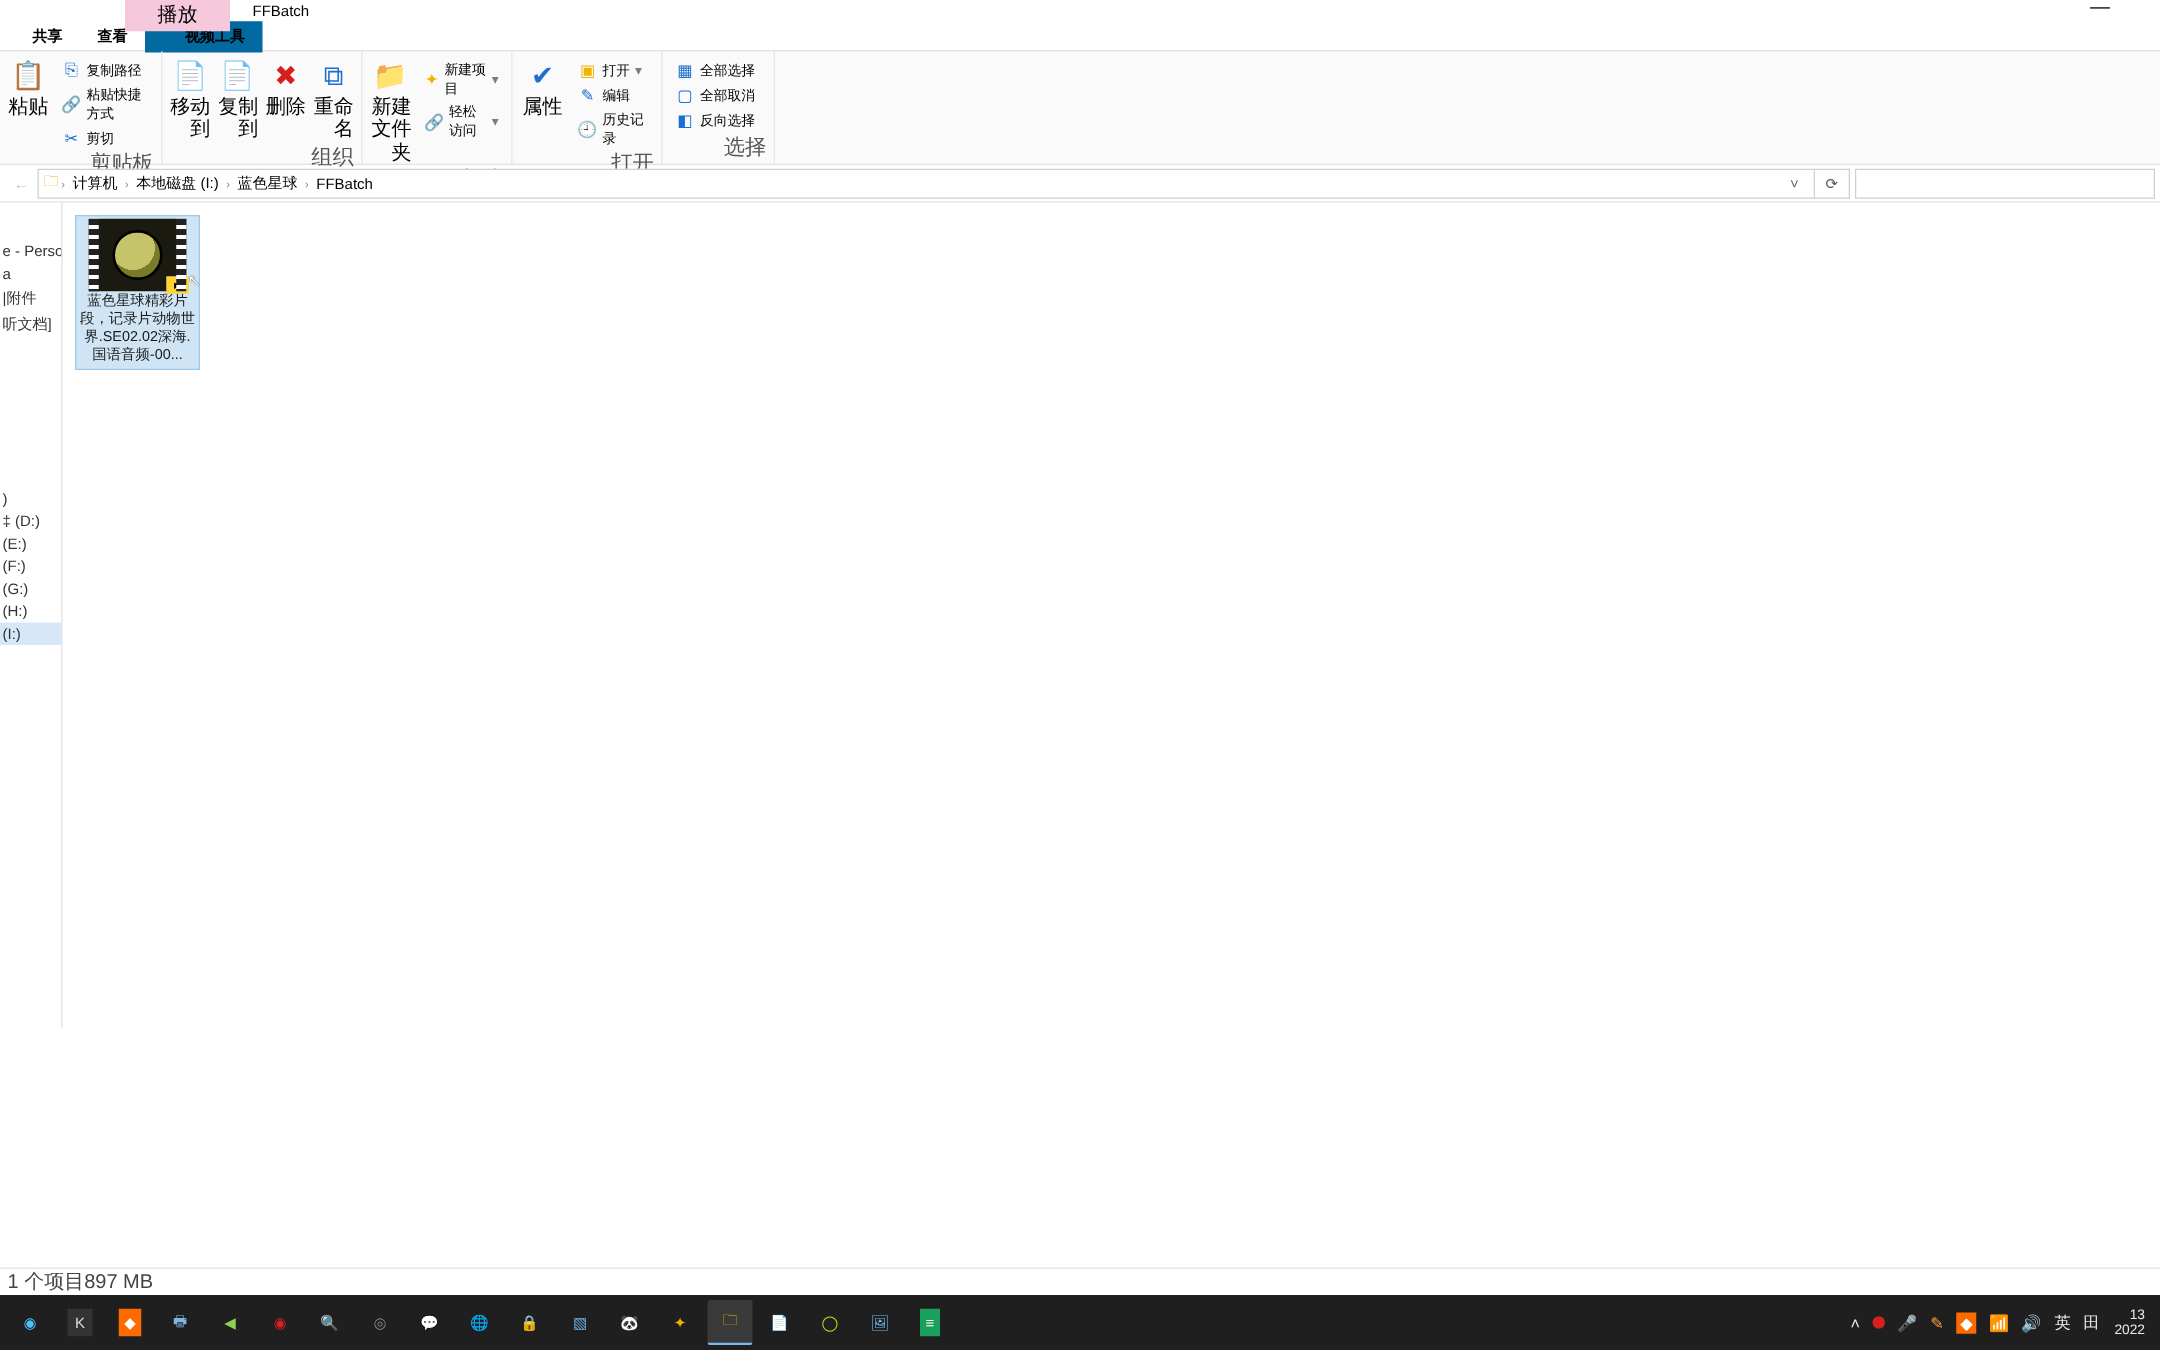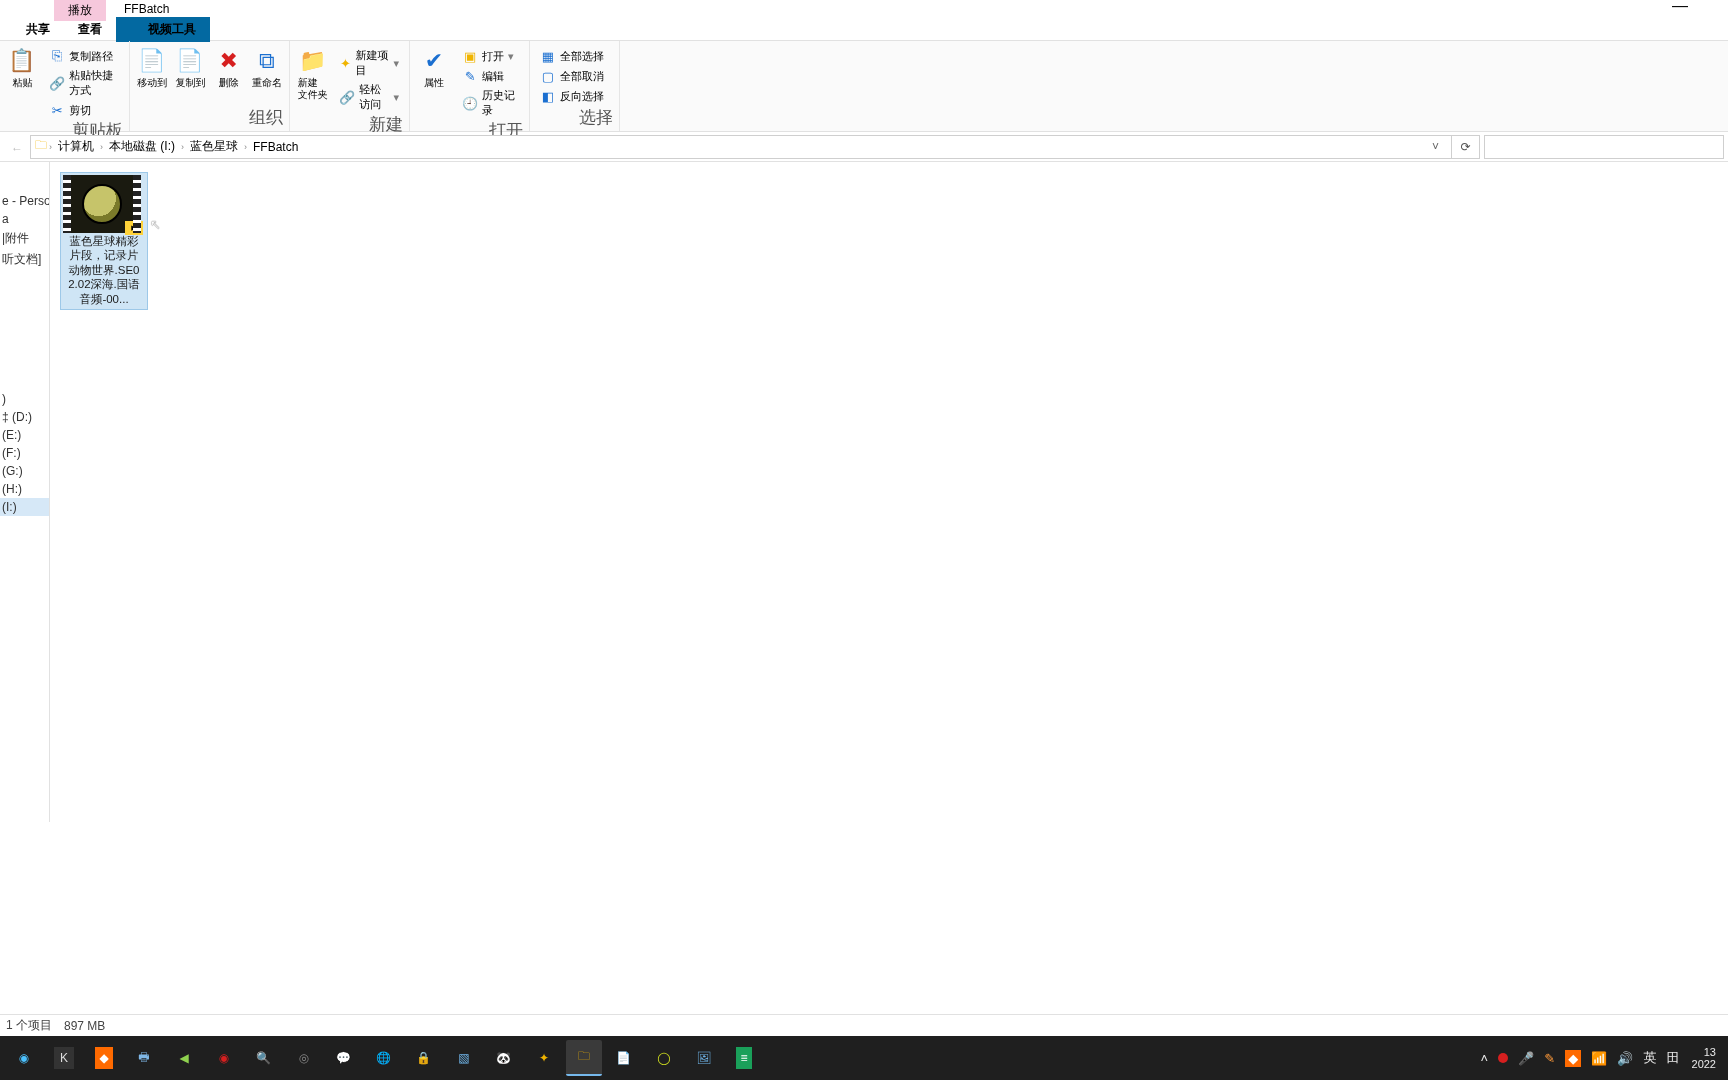--- a/index.html
+++ b/index.html
@@ -1,36 +1,36 @@
 <!DOCTYPE html>
 <html><head>
 <meta charset="utf-8">
 <style>
   * { margin: 0; padding: 0; box-sizing: border-box; font-family: "Microsoft YaHei", "Segoe UI", sans-serif; }
   body { background: #fff; width: 1728px; height: 1080px; overflow: hidden; font-size: 12px; position: relative; }
 
   
   .titlebar { height: 18px; display: flex; align-items: flex-start; position: relative; }
-  .titlebar .tab-contextual { background: #f6c8dc; padding: 2px 14px; font-size: 12px; margin-left: 54px; }
+  .titlebar .tab-contextual { background: #f6c8dc; padding: 2px 26px; font-size: 16px; margin-left: 100px; }
   .titlebar .wtitle { margin-left: 18px; font-size: 12px; padding-top: 2px; }
   .titlebar .min { position: absolute; right: 30px; top: 4px; width: 36px; height: 16px; text-align: center; font-size: 16px; line-height: 4px; }
 
   
   .tabs-row { height: 22px; display: flex; align-items: center; padding-left: 12px; gap: 0; }
   .tabs-row .tab { padding: 4px 14px; font-size: 12px; cursor: default; font-weight: bold; }
   .tabs-row .tab.contextual { background: #0369a1; padding-left: 32px; }
 
   
   .ribbon { height: 92px; border-top: 1px solid #e1e1e1; border-bottom: 1px solid #e1e1e1; background: #fafafa; display: flex; }
   .ribbon-group { border-right: 1px solid #e5e5e5; display: flex; flex-direction: column; padding: 2px 6px 0 6px; }
   .ribbon-group-body { display: flex; flex: 1; align-items: flex-start; gap: 6px; }
   .ribbon-group-label { text-align: right; font-size: 17px; color: #555; padding-bottom: 2px; }
   .big-btn { display: flex; flex-direction: column; align-items: center; justify-content: flex-start; width: 40px; padding-top: 4px; gap: 2px; }
   .big-btn .glyph { width: 28px; height: 28px; display: flex; align-items: center; justify-content: center; font-size: 22px; }
-  .big-btn .lbl { font-size: 10px; text-align: left; line-height: 1.15; }
+  .big-btn .lbl { font-size: 16px; text-align: right; line-height: 1.15; }
   .mini-row { display: flex; flex-direction: column; gap: 2px; }
   .mini-btn { display: flex; align-items: center; gap: 4px; padding: 1px 4px; font-size: 11px; }
   .mini-btn .glyph { width: 16px; height: 16px; display: inline-flex; align-items: center; justify-content: center; font-size: 13px; }
 
   
   .c-yellow  { color: #f0b400; }
   .c-blue    { color: #1b6fd0; }
   .c-red     { color: #d61f1f; }
   .c-gray    { color: #7d7d7d; }
 
@@ -44,32 +44,32 @@
   .addr-chev { margin-left: auto; color: #666; padding: 0 8px; }
   .refresh-btn { width: 28px; height: 24px; border: 1px solid #cfcfcf; border-left:none; display:flex;align-items:center;justify-content:center; color:#555;}
   .search-box { width: 240px; height: 24px; border: 1px solid #cfcfcf; margin-left: 4px; background:#fff;}
 
   
   .main { display: flex; height: 660px; }
   .navpane { width: 50px; border-right: 1px solid #e1e1e1; padding-top: 30px; font-size: 12px; color:#333; }
   .navpane .entry { padding: 2px 2px; white-space: nowrap; overflow: hidden; }
   .navpane .entry.sel { background: #d6e8f7; }
   .content { flex: 1; padding: 10px; position: relative; }
-  .file-item { width: 88px; display: flex; flex-direction: column; background: #cfe5f5; border: 1px solid #9dc8e8; padding: 2px; }
+  .file-item { width: 100px; display: flex; flex-direction: column; align-items: center; background: #cfe5f5; border: 1px solid #9dc8e8; padding: 2px; }
   .thumb { width: 78px; height: 58px; background: #1a1a10; position: relative; display:flex; align-items:center; justify-content:center; }
   .thumb::before, .thumb::after { content:""; position:absolute; top:0; bottom:0; width:8px; background: repeating-linear-gradient(#222 0 5px, #fff 5px 8px); }
   .thumb::before { left:0; }
   .thumb::after  { right:0; }
   .thumb .disc { width: 40px; height: 40px; border-radius: 50%; background: radial-gradient(circle at 40% 35%, #c6c46a 0 55%, #7a7a2a 55%); border:2px solid #000; }
   .thumb .badge { position:absolute; right:-2px; bottom:-2px; background:#ffd33a; width:18px; height:14px; font-size:7px; display:flex;align-items:center;justify-content:center;}
   .fname { font-size: 11.5px; text-align: center; line-height: 1.25; color:#1a1a1a; word-break: break-all; padding: 1px; }
   .cursor { position:absolute; left:100px; top:55px; font-size:13px; color:#fff; pointer-events:none; text-shadow:0 0 1px #000; }
 
   
-  .statusbar { position: absolute; left: 0; right: 0; bottom: 44px; height: 22px; border-top: 1px solid #e1e1e1; display: flex; align-items: center; padding: 0 6px; font-size: 12px; color:#444; background:#fff; gap: 12px; }
+  .statusbar { position: absolute; left: 0; right: 0; bottom: 44px; height: 22px; border-top: 1px solid #e1e1e1; display: flex; align-items: center; padding: 0 6px; font-size: 16px; color:#444; background:#fff; gap: 0; }
 
   
   .taskbar { position: absolute; left: 0; right: 0; bottom: 0; height: 44px; background: #1f1f1f; display: flex; align-items: center; padding: 0 6px; gap: 4px; }
   .taskbar .tbtn { width: 36px; height: 36px; display:flex; align-items:center; justify-content:center; border-radius:2px; }
   .taskbar .tbtn.active { background:#3a3a3a; border-bottom: 2px solid #76b9ed; }
   .taskbar .spacer { flex:1; }
   .tray { display:flex; align-items:center; gap:10px; color:#eaeaea; font-size:12px; padding-right:6px;}
   .tray .microdot { width:10px;height:10px; border-radius:50%; background:#d61f1f; }
   .tray .ico { font-size:13px; }
   .clock { text-align:right; font-size:11px; line-height:1.1; margin-left:2px;}

